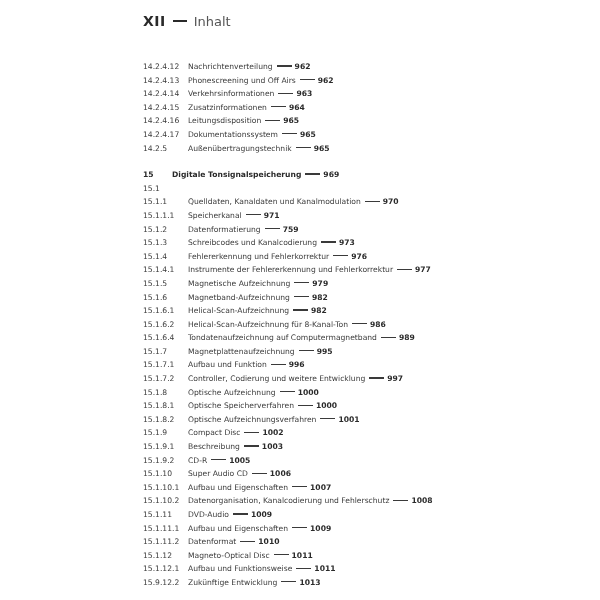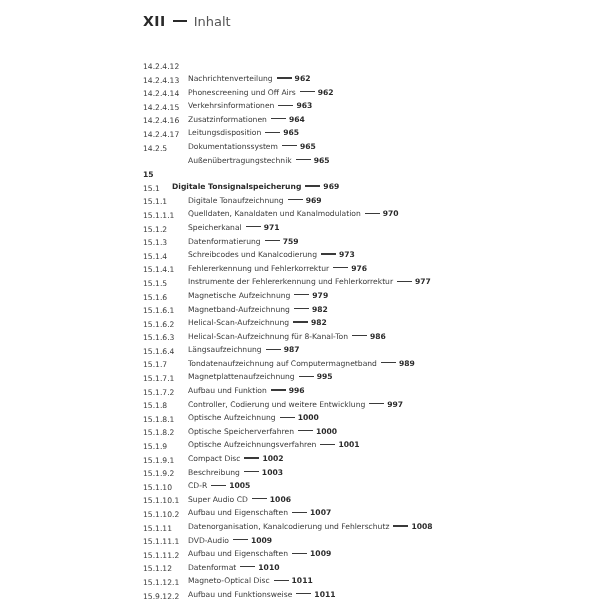--- a/index.html
+++ b/index.html
@@ -6,21 +6,21 @@
     body { width: 600px; height: 600px; position: relative; overflow: hidden;
            font-family: "DejaVu Sans", sans-serif; color: #3a3a3a; }
     .header { position: absolute; left: 143px; top: 14px; height: 14px;
               display: flex; align-items: center; font-size: 8px; }
     .header .num { font-weight: bold; font-size: 14px; color: #2a2a2a; letter-spacing: 0.5px; }
     .header .rule { display: inline-block; width: 14px; height: 1.5px; background: #2a2a2a; margin: 0 7px; }
     .header .lbl { color: #555; font-size: 13px; }
     .toc { position: absolute; left: 143px; top: 60px; width: 420px; }
     .row { position: relative; height: 13.6px; line-height: 13.6px; font-size: 7.6px; white-space: nowrap; }
     .row .no { position: absolute; left: 0; width: 44px; color: #3a3a3a; }
-    .row .title { position: absolute; left: 45px; color: #3a3a3a; margin-top: 12px; }
+    .row .title { position: absolute; left: 45px; color: #3a3a3a; }
     .row .dash { display: inline-block; width: 15px; height: 1.2px; background: #3a3a3a;
                  vertical-align: middle; margin: 0 3px 0 4px; position: relative; top: -1px; }
     .row .page { font-weight: bold; color: #2a2a2a; }
     .row.chapter { margin-top: 13px; }
     .row.chapter .no { font-weight: bold; color: #2a2a2a; }
     .row.chapter .title { left: 29px; font-weight: bold; color: #2a2a2a; }
   </style>
 </head>
 <body>
 
@@ -61,21 +61,20 @@
         <span class="title"><span>Außenübertragungstechnik</span><span class="dash"></span><span class="page">965</span></span>
       </div>
     </div>
   <div class="row chapter">
     <span class="no">15</span>
     <span class="title"><span>Digitale Tonsignalspeicherung</span><span class="dash"></span><span class="page">969</span></span>
   </div>
   <div id="toc-after">
       <div class="row">
         <span class="no">15.1</span>
-        <span class="title"><span>Digitale Tonaufzeichnung</span><span class="dash"></span><span class="page">969</span></span>
       </div>
       <div class="row">
         <span class="no">15.1.1</span>
         <span class="title"><span>Quelldaten, Kanaldaten und Kanalmodulation</span><span class="dash"></span><span class="page">970</span></span>
       </div>
       <div class="row">
         <span class="no">15.1.1.1</span>
         <span class="title"><span>Speicherkanal</span><span class="dash"></span><span class="page">971</span></span>
       </div>
       <div class="row">
@@ -102,24 +101,20 @@
         <span class="no">15.1.6</span>
         <span class="title"><span>Magnetband-Aufzeichnung</span><span class="dash"></span><span class="page">982</span></span>
       </div>
       <div class="row">
         <span class="no">15.1.6.1</span>
         <span class="title"><span>Helical-Scan-Aufzeichnung</span><span class="dash"></span><span class="page">982</span></span>
       </div>
       <div class="row">
         <span class="no">15.1.6.2</span>
         <span class="title"><span>Helical-Scan-Aufzeichnung für 8-Kanal-Ton</span><span class="dash"></span><span class="page">986</span></span>
-      </div>
-      <div class="row">
-        <span class="no">15.1.6.3</span>
-        <span class="title"><span>Längsaufzeichnung</span><span class="dash"></span><span class="page">987</span></span>
       </div>
       <div class="row">
         <span class="no">15.1.6.4</span>
         <span class="title"><span>Tondatenaufzeichnung auf Computermagnetband</span><span class="dash"></span><span class="page">989</span></span>
       </div>
       <div class="row">
         <span class="no">15.1.7</span>
         <span class="title"><span>Magnetplattenaufzeichnung</span><span class="dash"></span><span class="page">995</span></span>
       </div>
       <div class="row">

